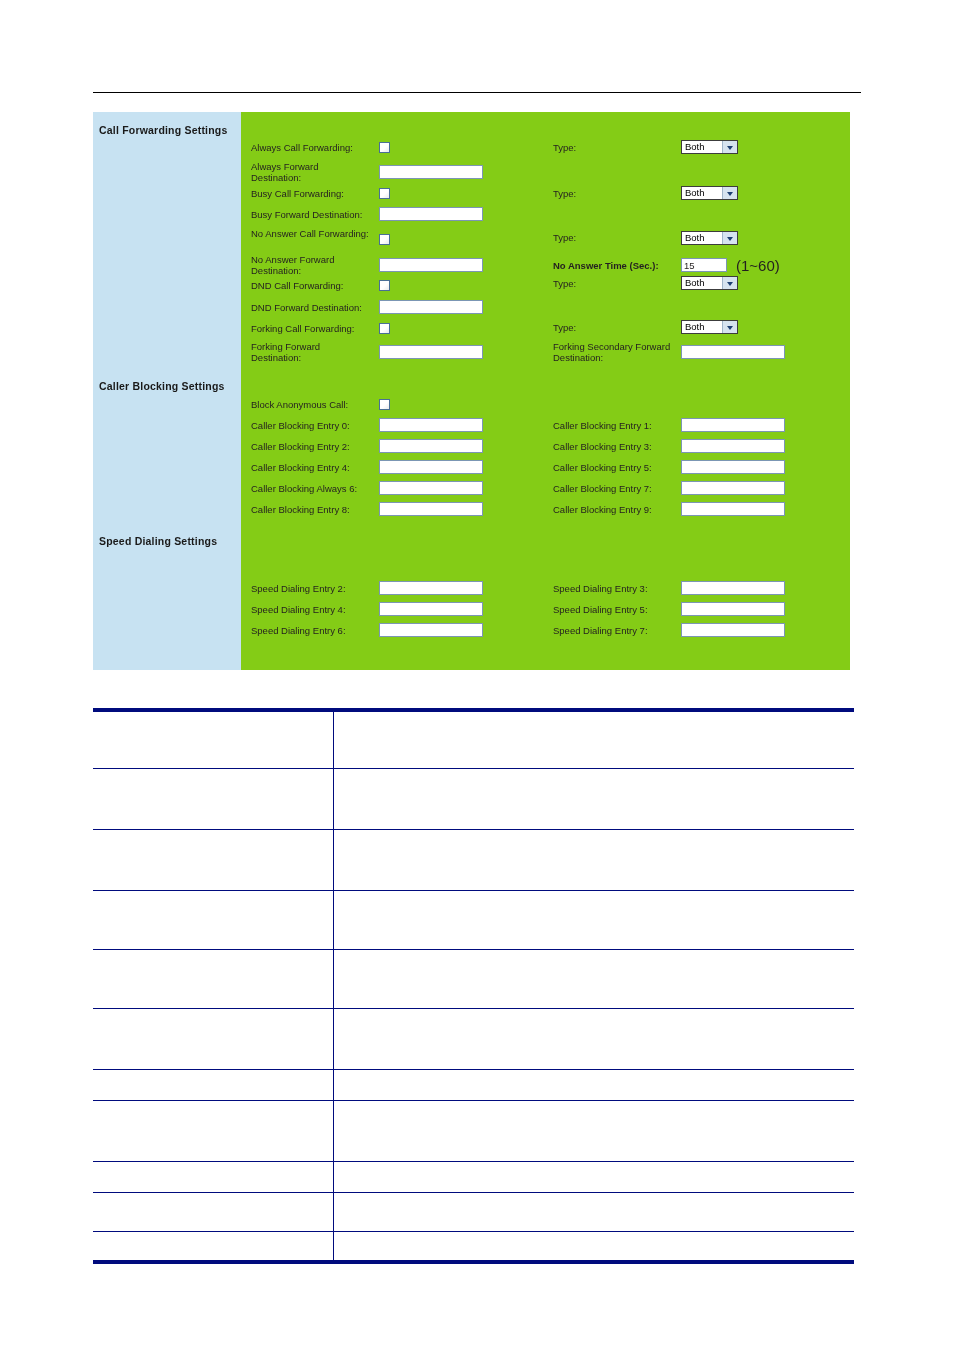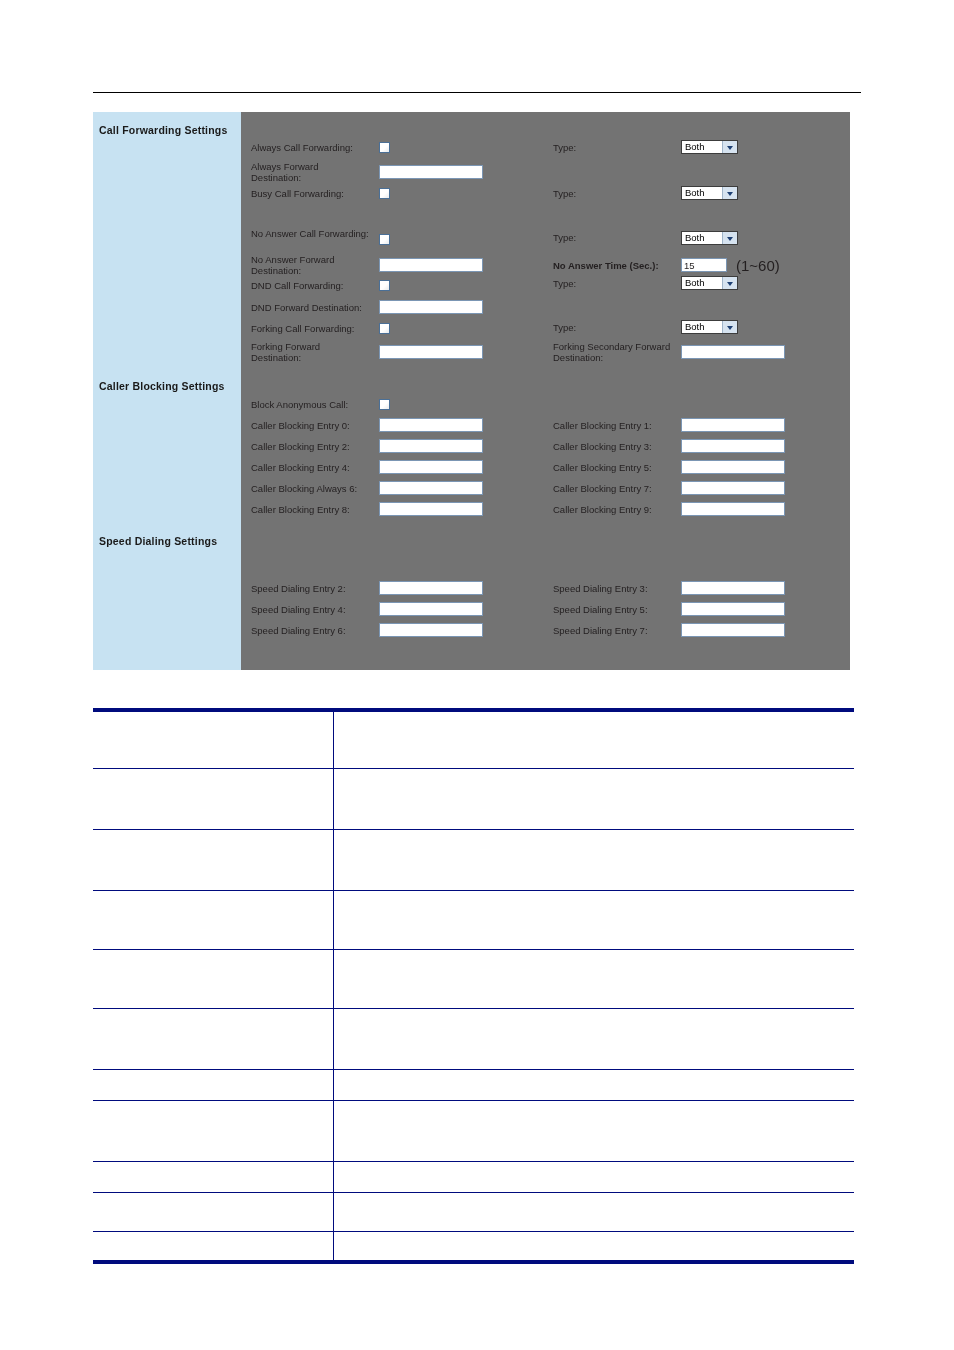--- a/index.html
+++ b/index.html
@@ -39,21 +39,21 @@
   }
   .panel-sidebar {
     width: 148px;
     flex: 0 0 148px;
     background: #c7e2f2;
     position: relative;
   }
   .panel-body {
     flex: 1 1 auto;
     position: relative;
-    background: #737373;
+    background: #84cc16;
   }
 
   .section-title {
     position: absolute;
     left: 6px;
     font-size: 10.5px;
     font-weight: bold;
     letter-spacing: 0.2px;
     color: #1a1a1a;
     white-space: nowrap;
@@ -208,20 +208,24 @@
     <div class="frow" style="top:76px;">
       <span class="lbl lbl-l">Busy Call Forwarding:</span>
       <span class="cbx c-left-ctrl" style="top:0px;"></span>
       <span class="lbl lbl-r">Type:</span>
       <span class="sel c-right-ctrl" style="top:-2px;">
         <span class="sel-text">Both</span>
         <span class="sel-btn"></span>
       </span>
     </div>
 
+    <div class="frow" style="top:97px;">
+      <span class="lbl lbl-l">Busy Forward Destination:</span>
+      <input class="tinput short c-left-ctrl" style="top: -2px;" type="text" value="">
+    </div>
 
     <div class="frow" style="top:117px;height:26px;">
       <span class="lbl lbl-l two-line">No Answer Call Forwarding:</span>
       <span class="cbx c-left-ctrl" style="top:5px;"></span>
       <span class="lbl lbl-r" style="top:3px;">Type:</span>
       <span class="sel c-right-ctrl" style="top:2px;">
         <span class="sel-text">Both</span>
         <span class="sel-btn"></span>
       </span>
     </div>

